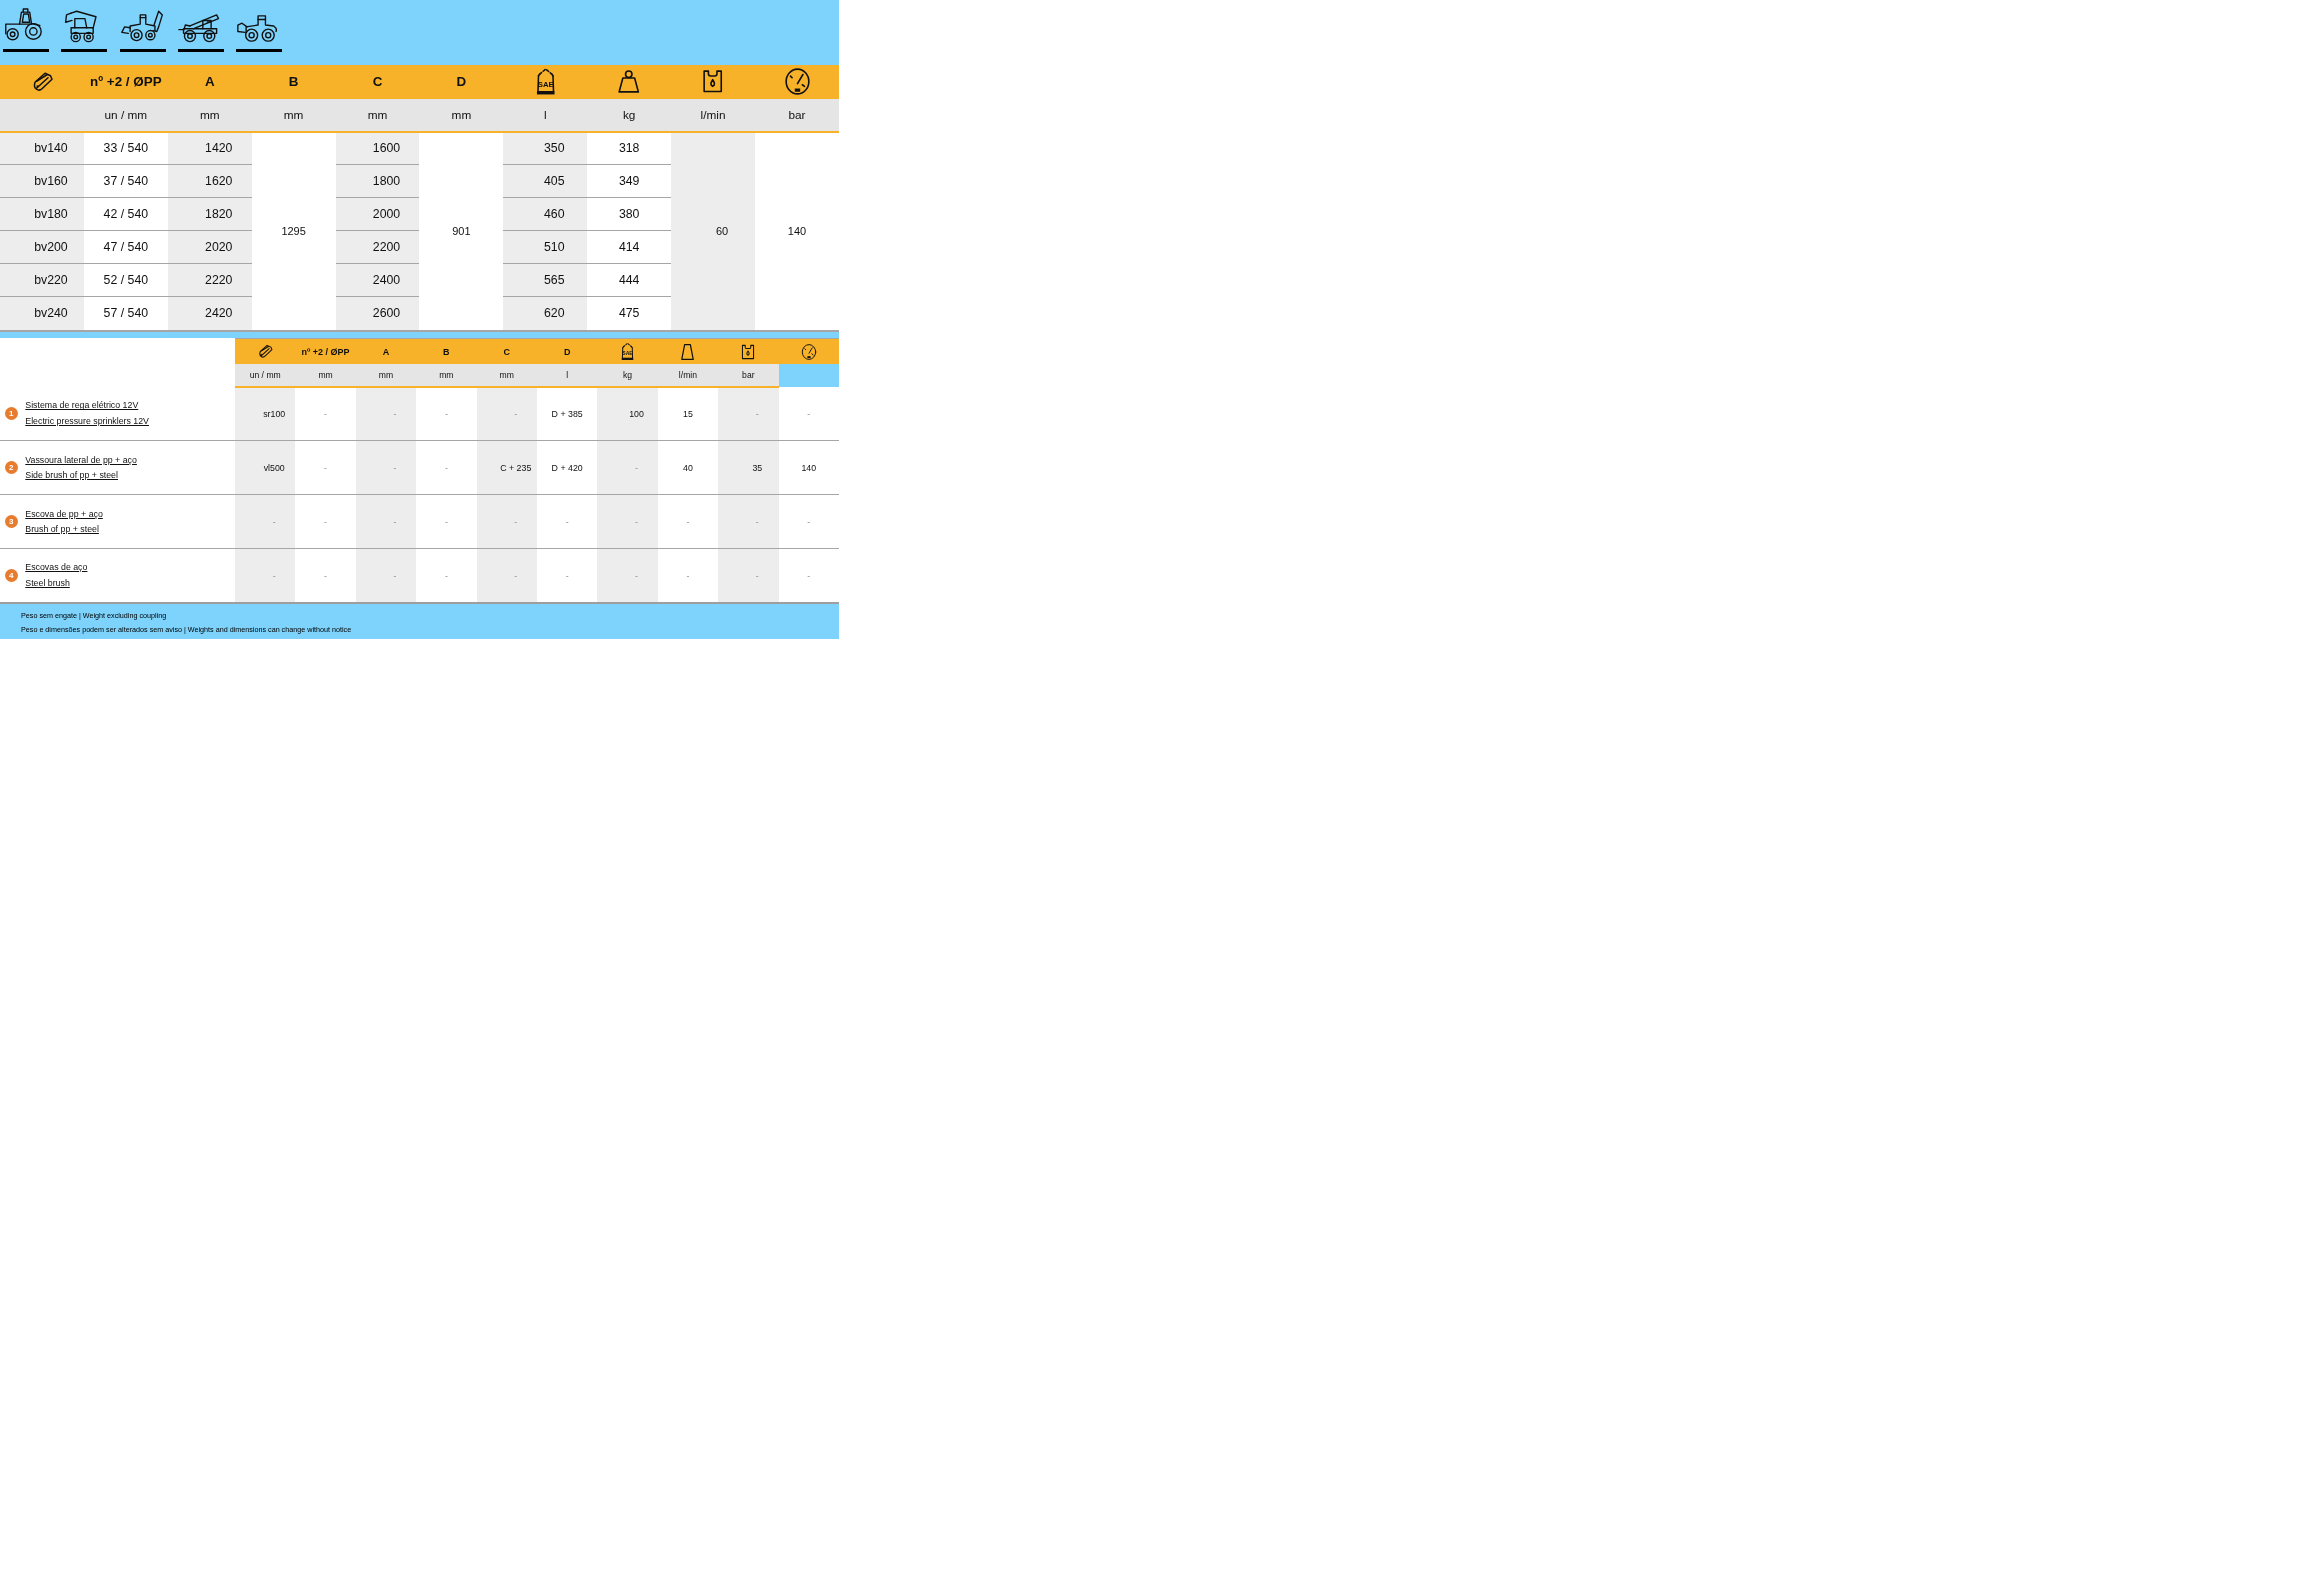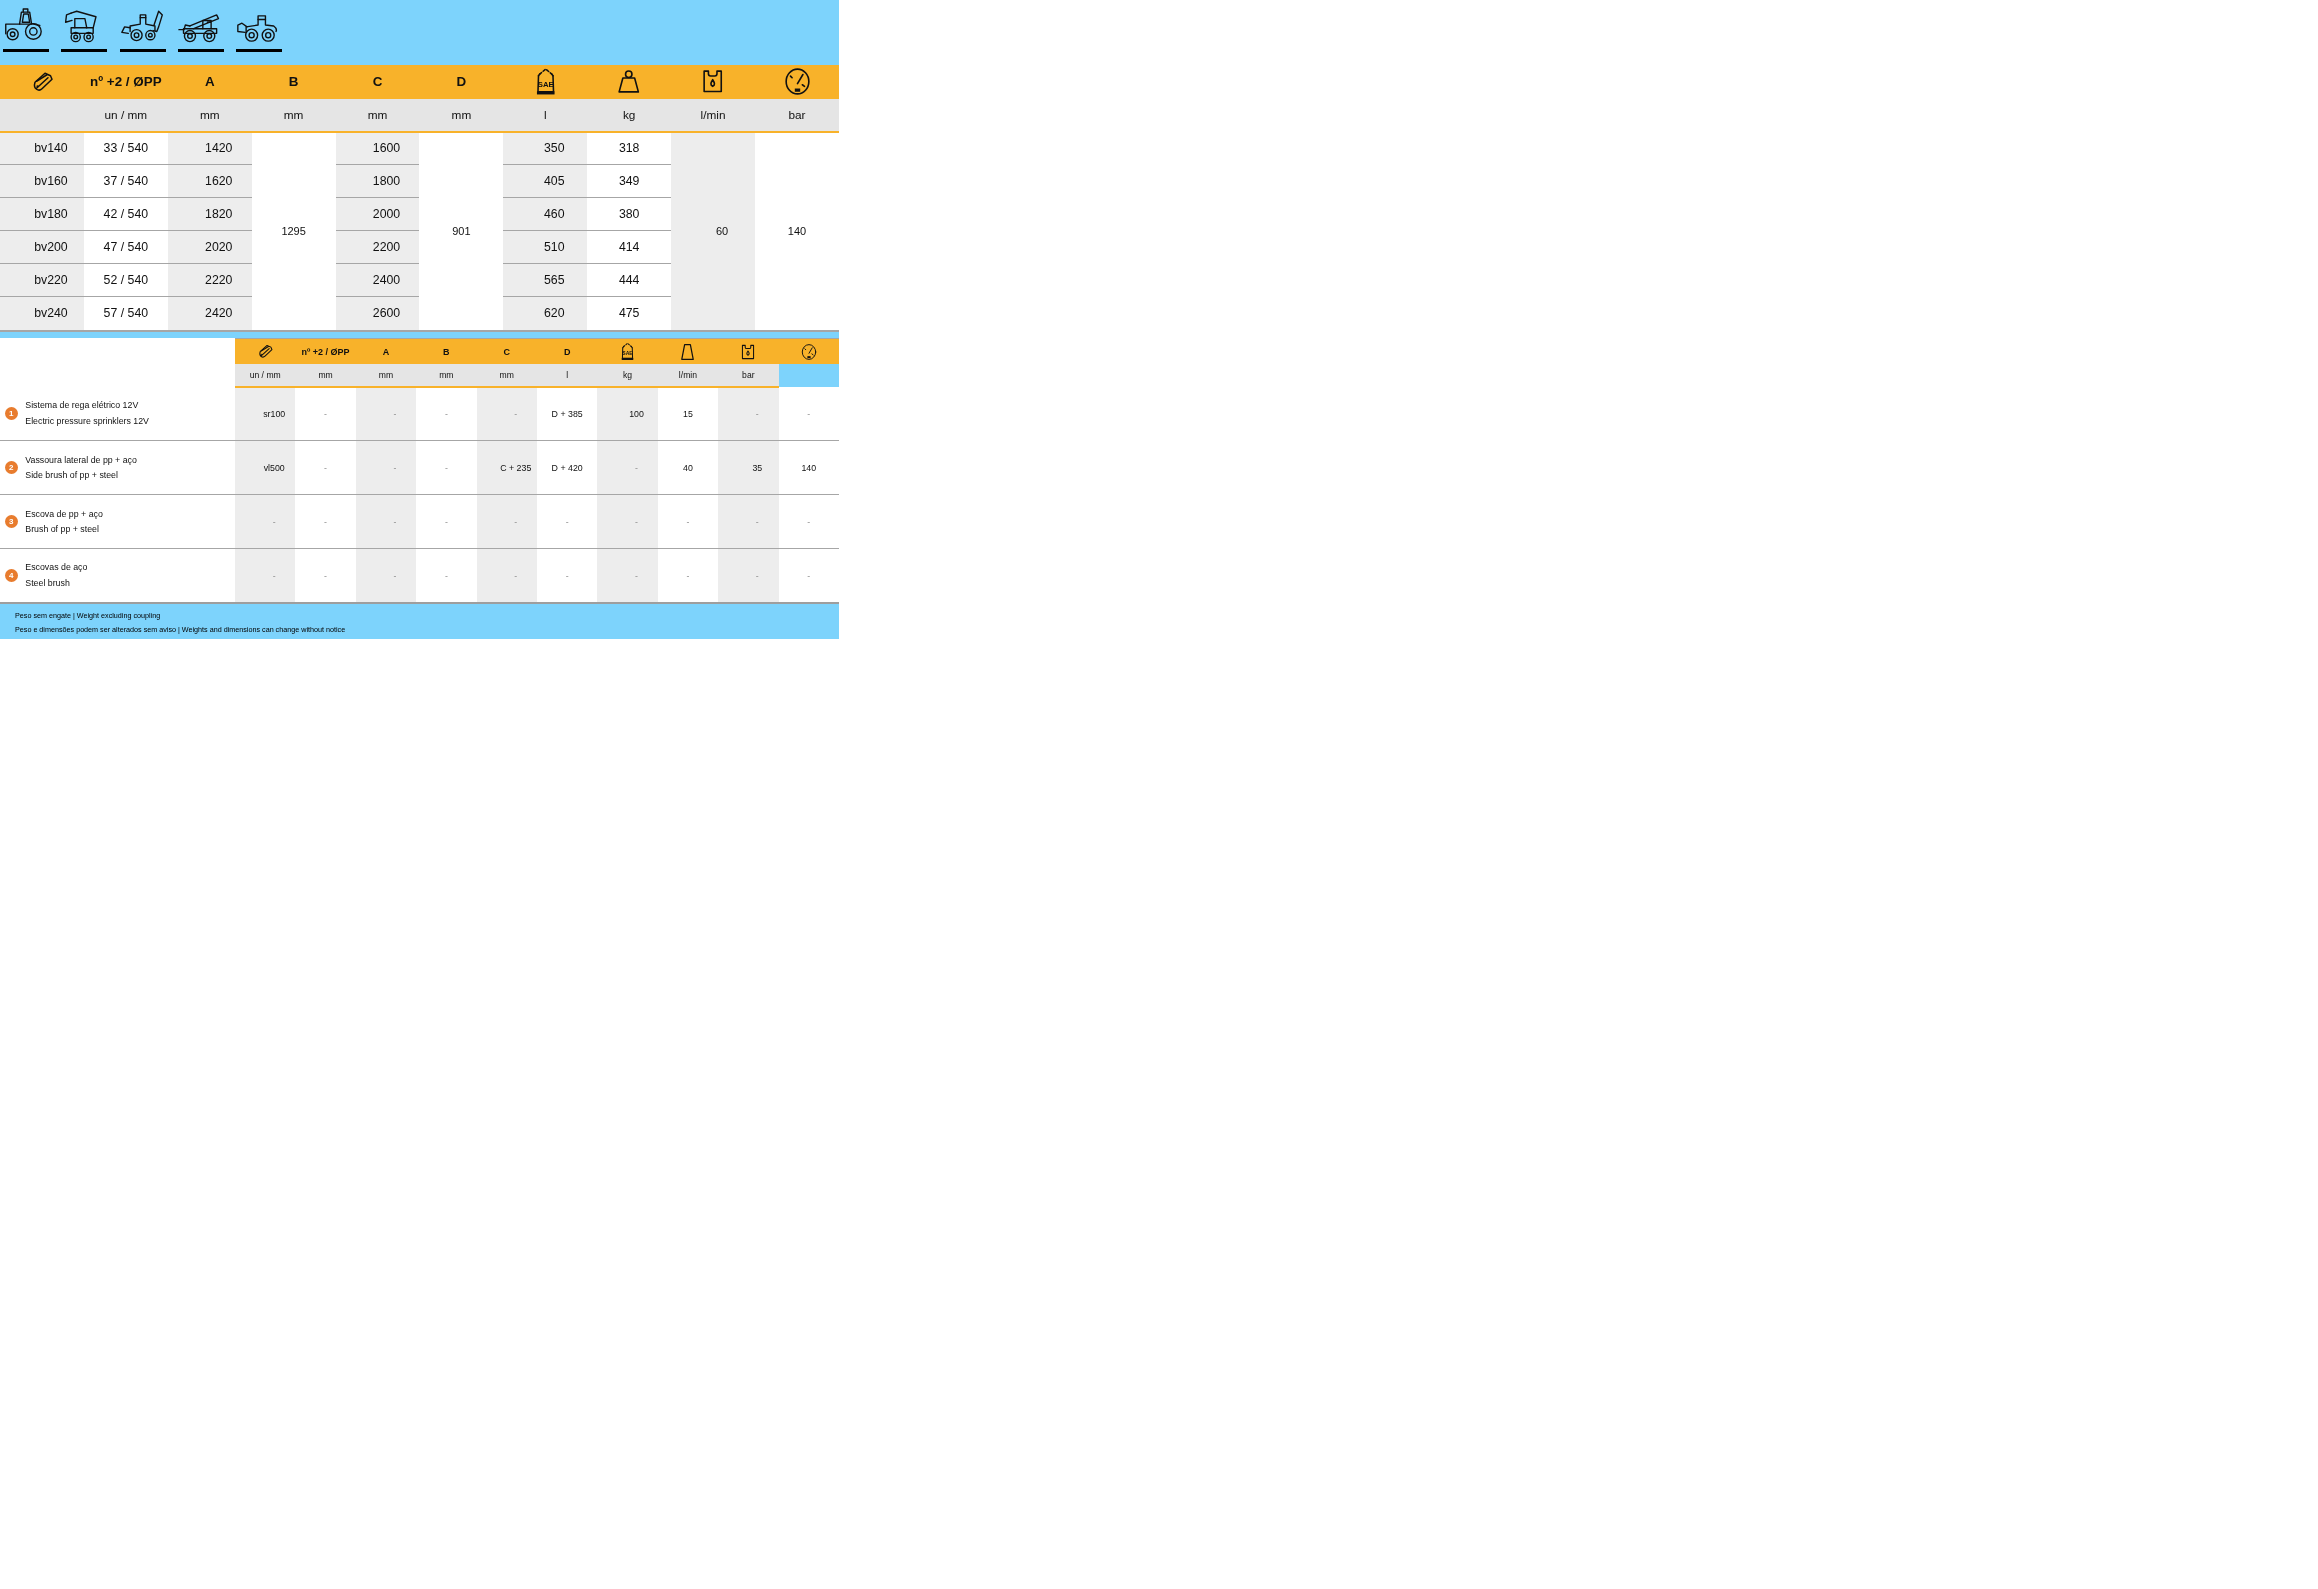--- a/index.html
+++ b/index.html
@@ -35,24 +35,24 @@
   table.acc .sp   { background:#fff; border:none; }
   table.acc td.au { height:22.5px; background:#E5E5E5; font-size:8.6px; border-bottom:2.1px solid #F8B22A; }
   table.acc td.ac { height:54px; font-size:8.8px; border-bottom:1.6px solid #A6A6A6; }
   table.acc td.item-cell { border-bottom:1.6px solid #A6A6A6; background:#fff; text-align:left; }
   table.acc tr.lastacc td { border-bottom:2.1px solid #9E9E9E; }
   .dash { color:#8E8E8E; font-size:8px; }
 
   .itm { display:flex; align-items:center; gap:7.5px; padding-left:4.8px; }
   .numc { width:13px; height:13px; border-radius:50%; background:#E87C2E; color:#fff;
           font-size:8px; font-weight:bold; display:flex; align-items:center; justify-content:center; flex:0 0 13px; }
-  .tt { font-size:8.8px; line-height:1.75; color:#111; }
-
-  
-  .footer { margin-top:7px; padding-left:15px; font-size:7.2px; color:#000; }
+  .tt { font-size:8.8px; line-height:1.75; color:#111;text-decoration:underline; }
+
+  
+  .footer { margin-top:7px; padding-left:21px; font-size:7.2px; color:#000; }
   .footer .fline { margin-bottom:4.8px; }
 
   
   .hicon { display:inline-block; vertical-align:middle; }
   svg .ink { stroke:#111; fill:none; stroke-width:3; stroke-linejoin:round; stroke-linecap:round; }
   svg .fill { fill:#111; stroke:none; }
 </style>
 </head>
 <body>
 

